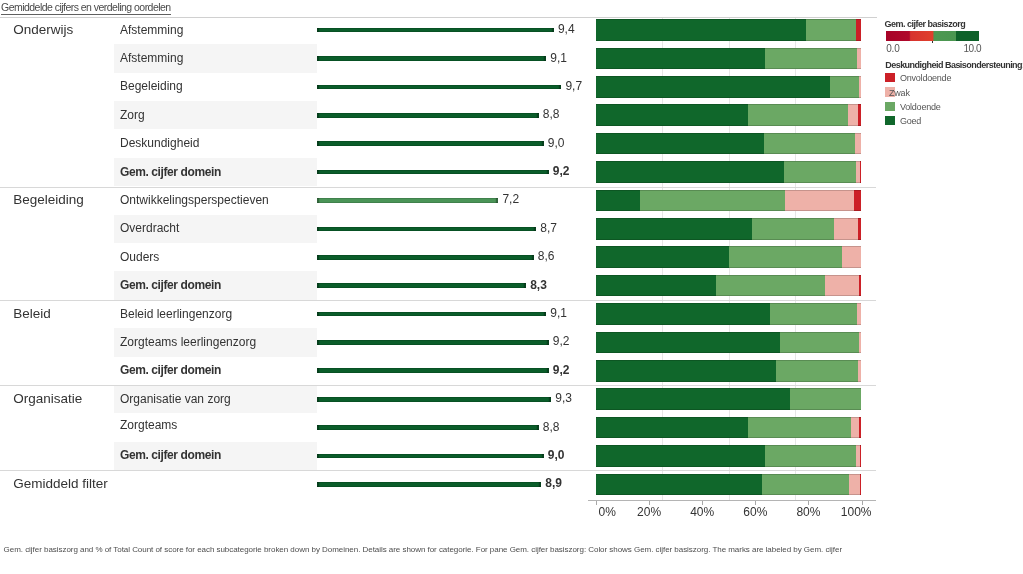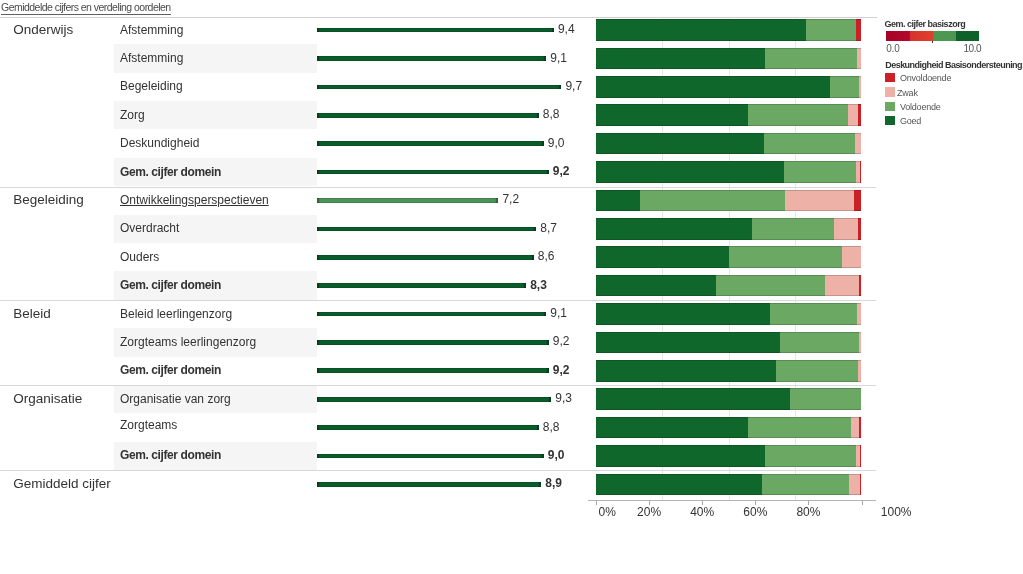--- a/index.html
+++ b/index.html
@@ -105,21 +105,21 @@
     <div class="gbar" style="left: 317px; width: 231.84px; top: 151.72px; background: rgb(10, 93, 42);"></div>
     <div class="vallabel b" style="left: 552.84px; top: 147.07px;">9,2</div>
     <div class="stack" style="left: 596px; top: 143.27px; width: 265.5px;">
       <div class="seg" style="left: 0px; width: 187.708px; background: rgb(16, 103, 43);"></div>
       <div class="seg" style="left: 187.708px; width: 72.216px; background: rgb(107, 168, 100);"></div>
       <div class="seg" style="left: 259.925px; width: 3.717px; background: rgb(238, 177, 168);"></div>
       <div class="seg" style="left: 263.642px; width: 1.8585px; background: rgb(204, 32, 39);"></div>
     </div>
     <div class="catlabel" style="top: 5.12px;">Onderwijs</div>
     <div class="sep" style="top: 168.56px;"></div>
-    <div class="sublabel" style="top: 175.96px; text-decoration: underline;">Ontwikkelingsperspectieven</div>
+    <div class="sublabel" style="top: 175.96px;">Ontwikkelingsperspectieven</div>
     <div class="gbar" style="left: 317px; width: 181.44px; top: 180.11px; background: rgb(74, 148, 87);"></div>
     <div class="vallabel" style="left: 502.44px; top: 175.46px;">7,2</div>
     <div class="stack" style="left: 596px; top: 171.66px; width: 265.5px;">
       <div class="seg" style="left: 0px; width: 44.3385px; background: rgb(16, 103, 43);"></div>
       <div class="seg" style="left: 44.3385px; width: 144.697px; background: rgb(107, 168, 100);"></div>
       <div class="seg" style="left: 189.036px; width: 69.2955px; background: rgb(238, 177, 168);"></div>
       <div class="seg" style="left: 258.332px; width: 7.1685px; background: rgb(204, 32, 39);"></div>
     </div>
     <div class="rowband" style="top: 196.6px; height: 28.39px;"></div>
     <div class="sublabel" style="top: 204.35px;">Overdracht</div>
@@ -208,52 +208,53 @@
     <div class="catlabel" style="top: 374.19px;">Organisatie</div>
     <div class="sep" style="top: 452.46px;"></div>
     <div class="gbar" style="left: 317px; width: 224.28px; top: 464.01px; background: rgb(10, 93, 42);"></div>
     <div class="vallabel b" style="left: 545.28px; top: 459.36px;">8,9</div>
     <div class="stack" style="left: 596px; top: 455.56px; width: 265.5px;">
       <div class="seg" style="left: 0px; width: 165.938px; background: rgb(16, 103, 43);"></div>
       <div class="seg" style="left: 165.938px; width: 87.084px; background: rgb(107, 168, 100);"></div>
       <div class="seg" style="left: 253.021px; width: 11.4165px; background: rgb(238, 177, 168);"></div>
       <div class="seg" style="left: 264.438px; width: 1.062px; background: rgb(204, 32, 39);"></div>
     </div>
-    <div class="catlabel" style="top: 459.36px;">Gemiddeld cijfer</div>
+    <div class="catlabel" style="top: 459.36px;">Gemiddeld filter</div>
     <div class="gridv" style="left: 662px;"></div>
     <div class="gridv" style="left: 729px;"></div>
     <div class="gridv" style="left: 795px;"></div>
     <div class="tick" style="left: 596px;"></div>
     <div class="tick" style="left: 649px;"></div>
     <div class="tick" style="left: 702px;"></div>
     <div class="tick" style="left: 755px;"></div>
     <div class="tick" style="left: 808px;"></div>
     <div class="tick" style="left: 862px;"></div>
     <div id="axisline"></div>
     <div class="ticklabel" style="left: 598.6px;">0%</div>
     <div class="ticklabel" style="left: 637.084px;">20%</div>
     <div class="ticklabel" style="left: 690.184px;">40%</div>
     <div class="ticklabel" style="left: 743.284px;">60%</div>
     <div class="ticklabel" style="left: 796.384px;">80%</div>
-    <div class="ticklabel" style="left: 840.797px; margin-left: 40px;">100%</div>
+    <div class="ticklabel" style="left: 840.797px;">100%</div>
   </div>
 
 <div id="legend">
   <div class="lgtitle" style="left:7.6px;top:2.1px;">Gem. cijfer basiszorg</div>
   <div id="gradbar" style="background: linear-gradient(to right, rgb(167, 3, 39) 0%, rgb(176, 8, 43) 25%, rgb(215, 51, 46) 26.5%, rgb(224, 64, 44) 50.5%, rgb(77, 152, 81) 51.5%, rgb(75, 150, 80) 75%, rgb(14, 97, 41) 75.8%, rgb(14, 97, 41) 100%);"></div>
   <div id="gradtick"></div>
   <div class="lgtext" style="left:9.2px;top:26.4px;font-size:10px;letter-spacing:-0.15px;">0.0</div>
   <div class="lgtext" style="left:86.5px;top:26.4px;font-size:10px;letter-spacing:-0.45px;">10.0</div>
   <div class="lgtitle" style="left:8.2px;top:43.2px;letter-spacing:-0.52px;">Deskundigheid Basisondersteuning:</div>
   <div id="catitems">
       <div class="swatch" style="top: 54.9px; background: rgb(204, 32, 39);"></div>
       <div class="lgtext" style="left: 22.9px; top: 56.2px;">Onvoldoende</div>
       <div class="swatch" style="top: 69.3px; background: rgb(238, 177, 168);"></div>
-      <div class="lgtext" style="left: 20px; top: 70.6px;">Zwak</div>
+      <div class="lgtext" style="left: 12px; top: 70.6px;">Zwak</div>
       <div class="swatch" style="top: 83.7px; background: rgb(107, 168, 100);"></div>
       <div class="lgtext" style="left: 22.9px; top: 85px;">Voldoende</div>
       <div class="swatch" style="top: 98.1px; background: rgb(16, 103, 43);"></div>
       <div class="lgtext" style="left: 22.9px; top: 99.4px;">Goed</div>
     </div>
 </div>
 
 <div id="caption">
+    <div>Gem. cijfer basiszorg and % of Total Count of score for each subcategorie broken down by Domeinen.  Details are shown for categorie.  For pane Gem. cijfer basiszorg:  Color shows Gem. cijfer basiszorg.  The marks are labeled by Gem. cijfer</div>
   </div>
 
 </body></html>

